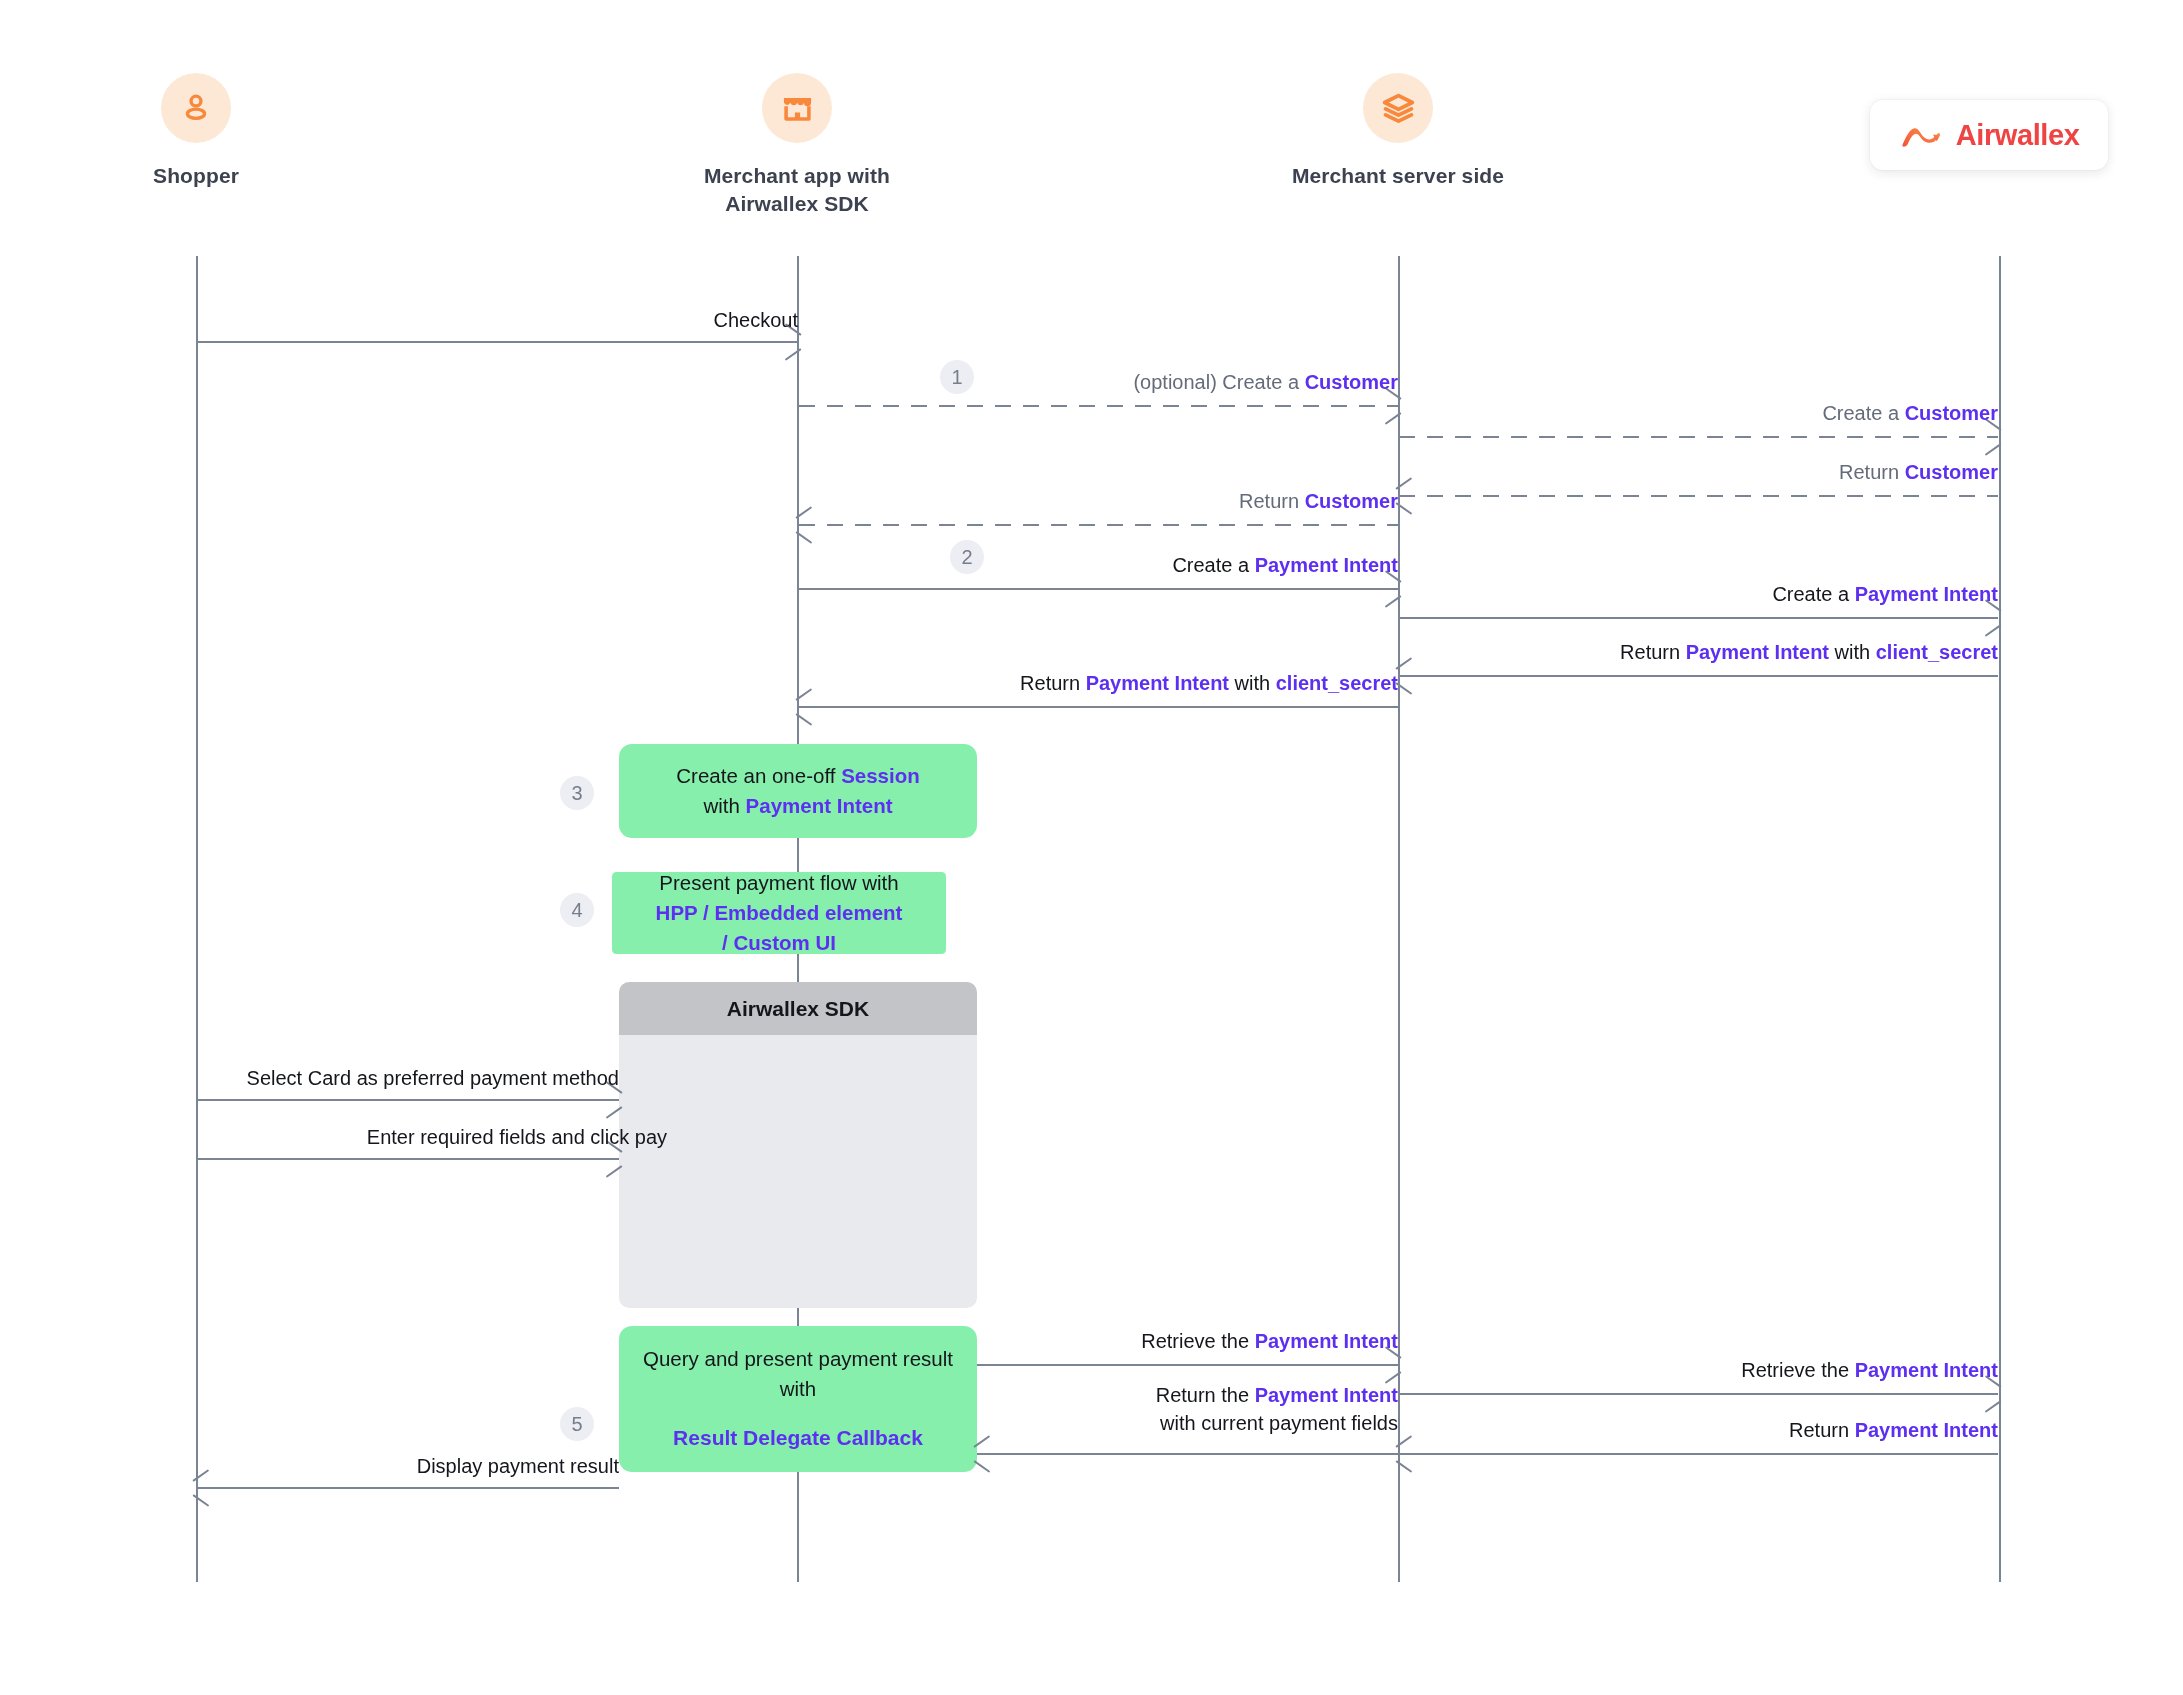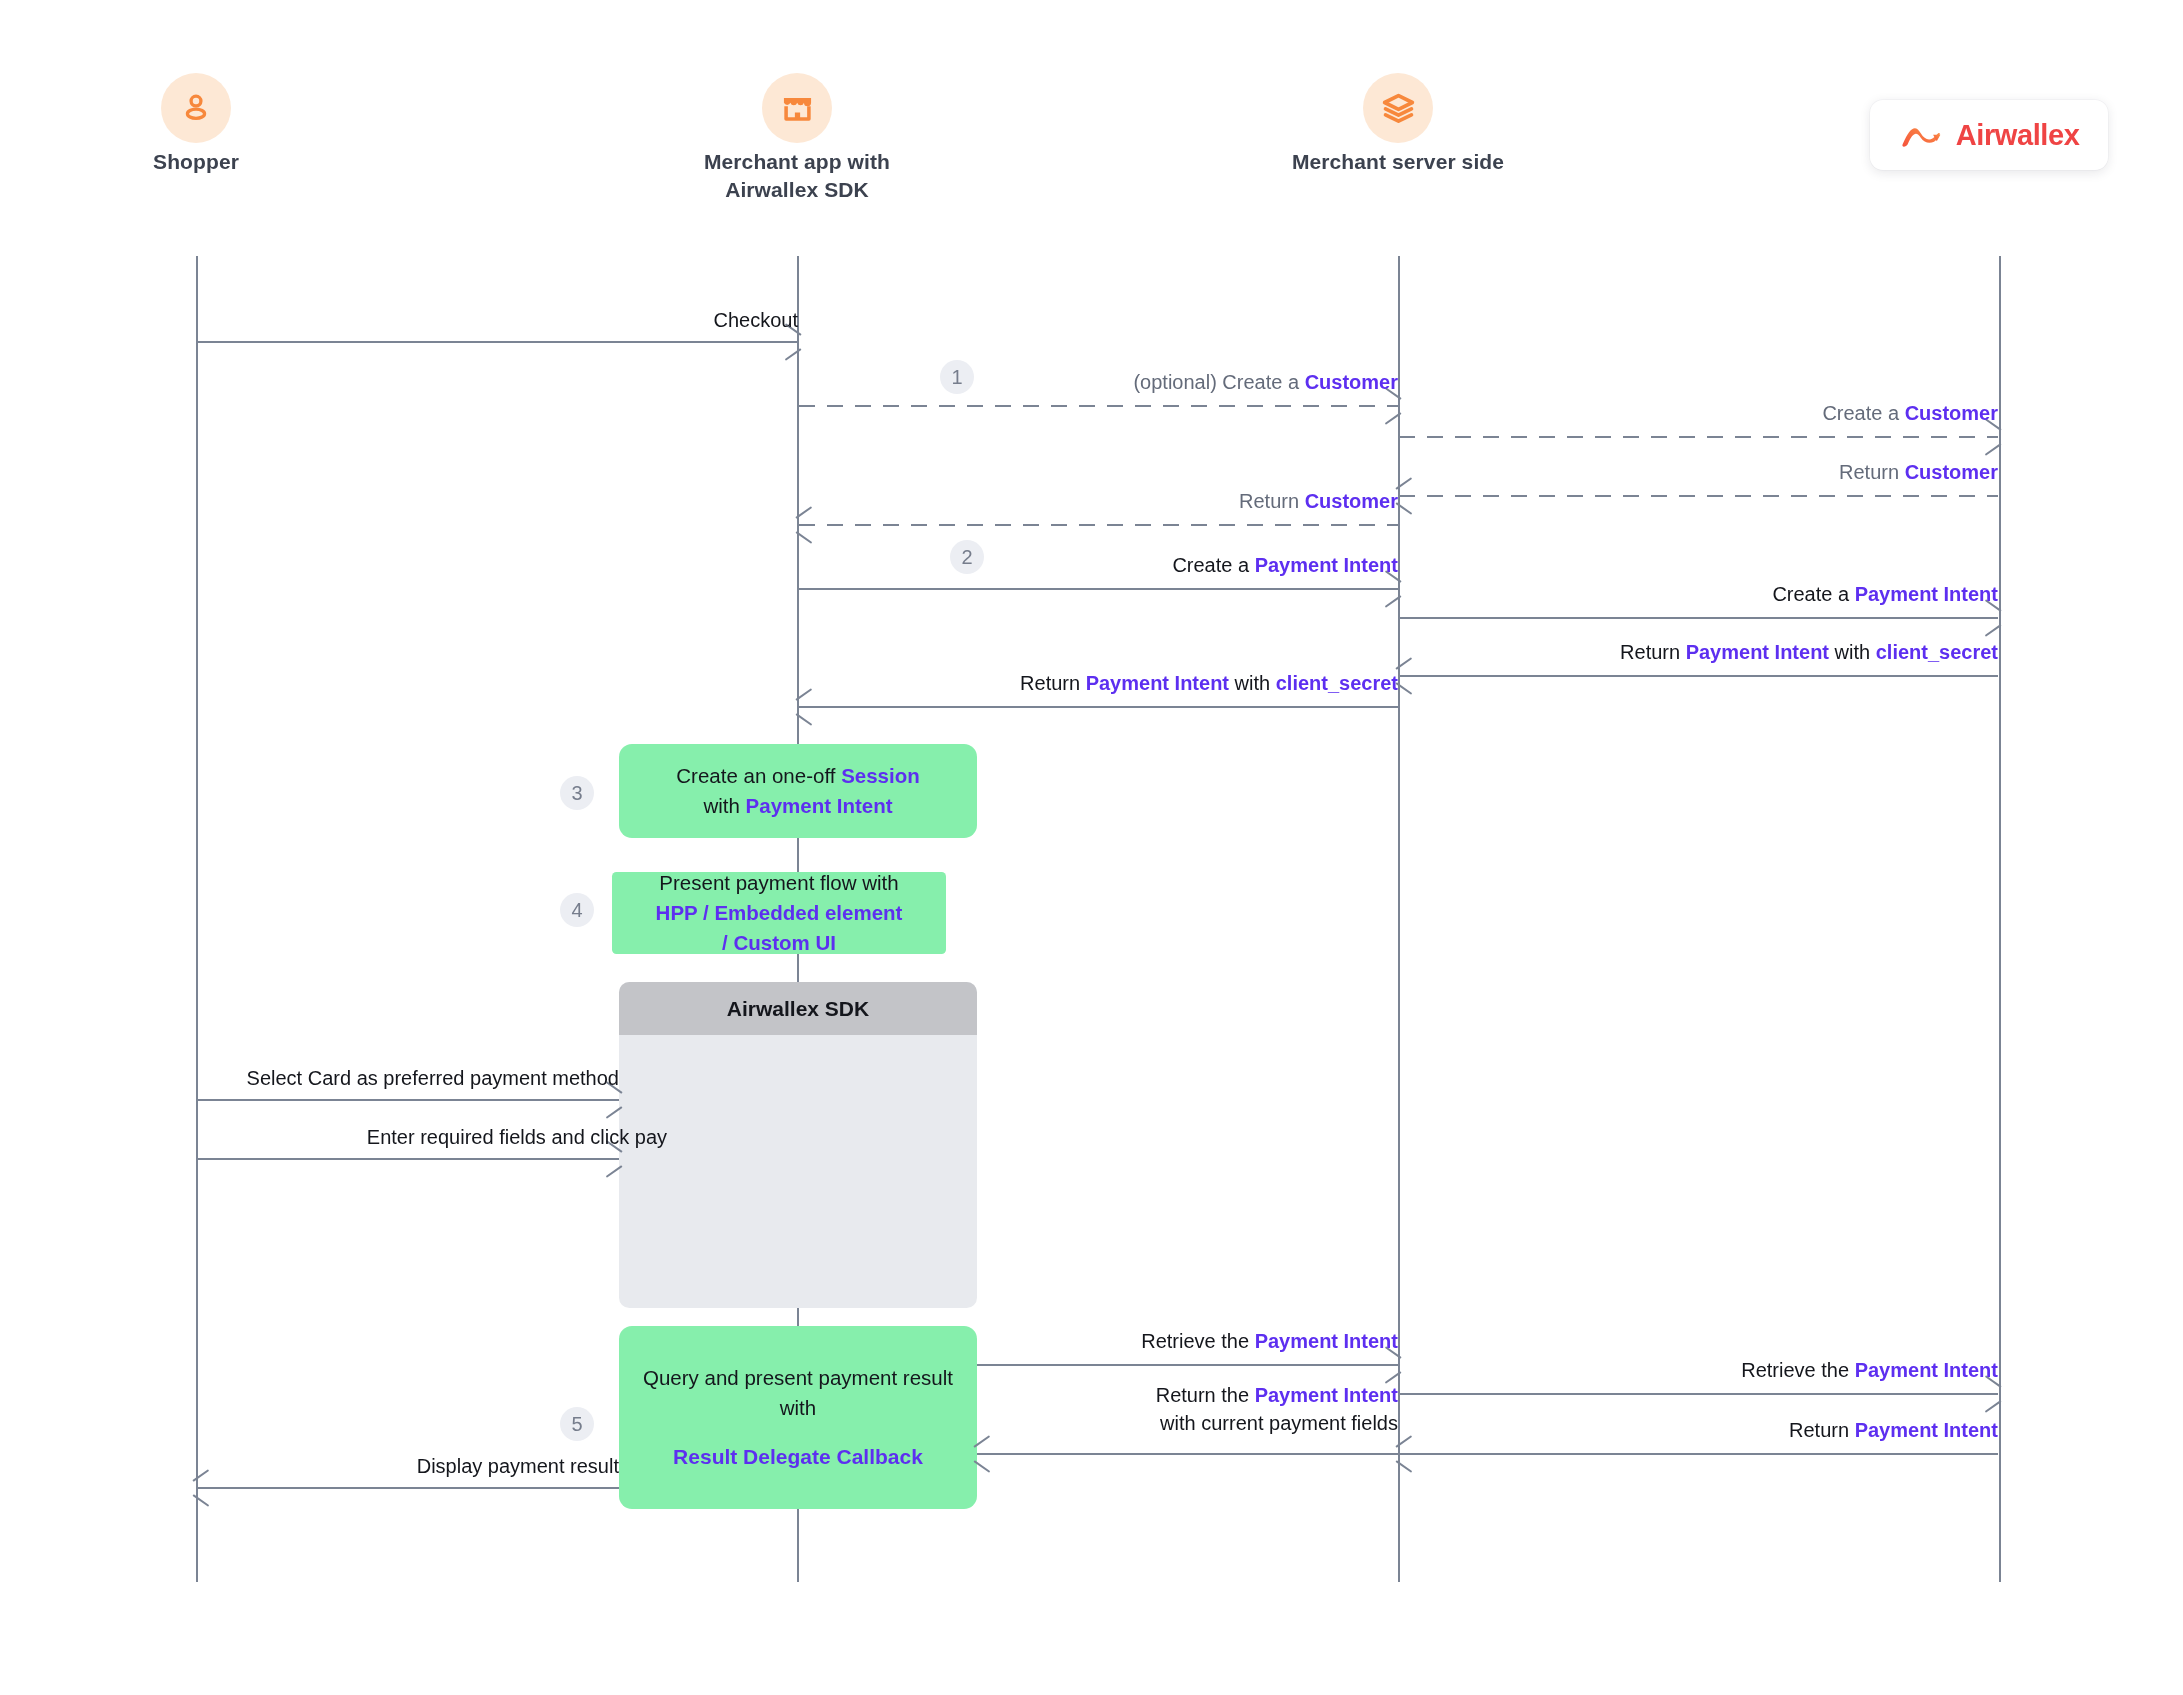--- a/index.html
+++ b/index.html
@@ -11,21 +11,21 @@
   }
   #canvas{position:relative;width:2183px;height:1695px;overflow:hidden;background:#fff;}
 
   
   .actor{position:absolute;display:flex;flex-direction:column;align-items:center;width:308px;}
   .actor-bubble{
     width:70px;height:70px;border-radius:50%;
     background:#fde8d5;display:flex;align-items:center;justify-content:center;
   }
   .actor-label{
-    margin-top:5px;font-size:21px;font-weight:700;color:#3c424f;
+    margin-top:19px;font-size:21px;font-weight:700;color:#3c424f;
     text-align:center;line-height:1.33;letter-spacing:0.1px;
   }
 
   
   .brand-chip{
     position:absolute;display:flex;align-items:center;gap:11.7px;
     background:#ffffff;border-radius:13px;
     box-shadow:0 2.2px 10.3px rgba(25,30,48,.10),0 0 0 0.7px rgba(25,30,48,.035);
     padding:0 29px;height:70px;
   }
@@ -255,21 +255,21 @@
 
   <div class="msg right" style="left:196px;top:1158px;width:423px;">
     <div class="line"></div>
       <div class="chev"></div>
     <div class="msg-label" style="top:-35px;padding-left:48px;">Enter required fields and click pay</div>
   </div>
 
   <div class="badge" style="left:560px;top:1407px;">
     <span>5</span>
   </div>
-  <div class="note" style="left:619px;top:1326px;width:358px;height:183px;">
+  <div class="note" style="left:619px;top:1326px;width:358px;height:146px;">
     <div>Query and present payment result</div>
     <div>with</div>
     <div class="kw" style="margin-top:19px;font-size:21px;">Result Delegate Callback</div>
   </div>
 
   <div class="msg right" style="left:977px;top:1364px;width:421px;">
     <div class="line"></div>
       <div class="chev"></div>
     <div class="msg-label" style="top:-37px;">
       <span>Retrieve the </span><span class="kw">Payment Intent</span>

